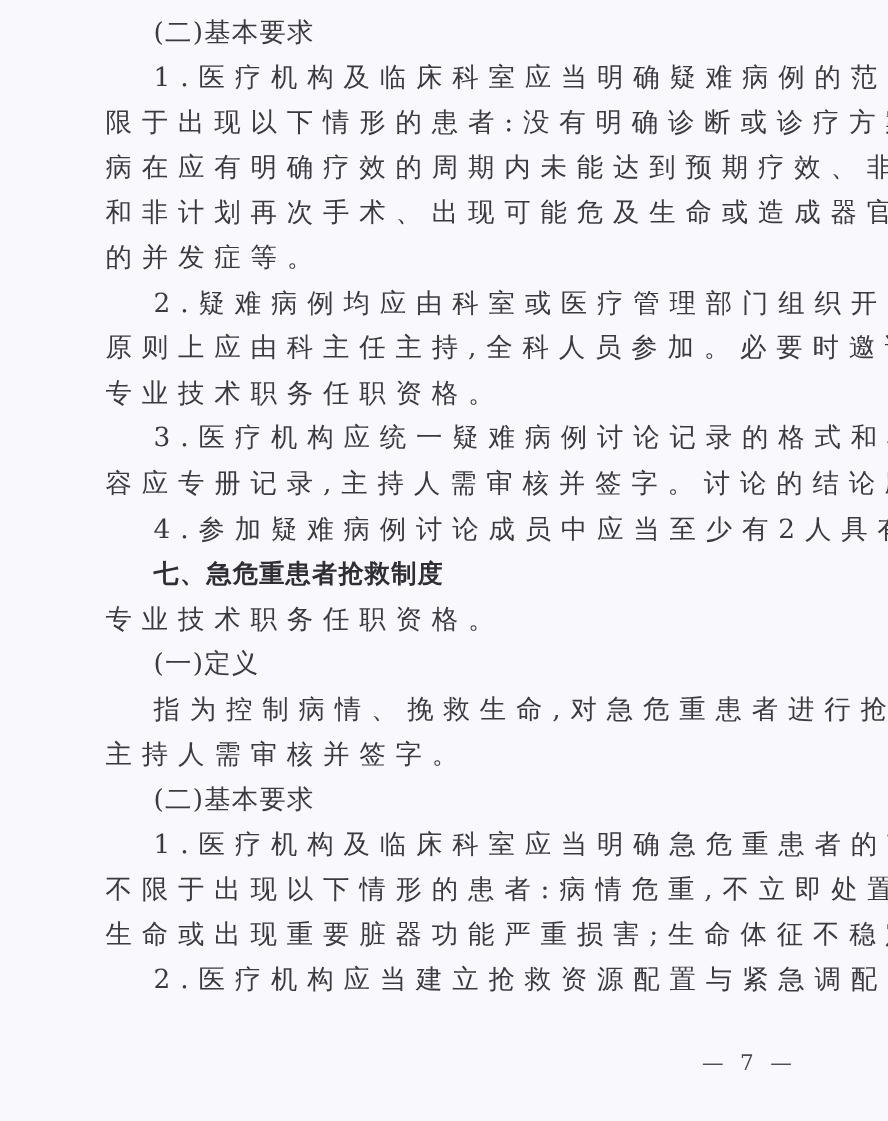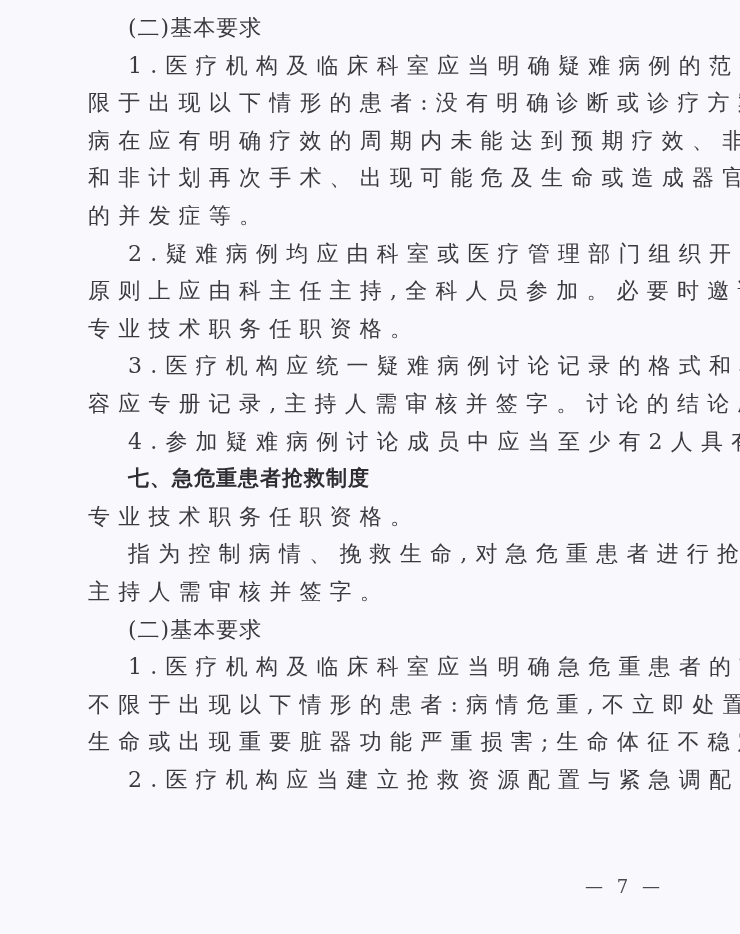--- a/index.html
+++ b/index.html
@@ -63,20 +63,21 @@
   <div class="line">和非计划再次手术、出现可能危及生命或造成器官功能严重损害</div>
   <div class="line">的并发症等。</div>
   <div class="line indent">2.疑难病例均应由科室或医疗管理部门组织开展讨论。讨论</div>
   <div class="line">原则上应由科主任主持,全科人员参加。必要时邀请相关科室人</div>
   <div class="line">专业技术职务任职资格。</div>
   <div class="line indent">3.医疗机构应统一疑难病例讨论记录的格式和模板。讨论内</div>
   <div class="line">容应专册记录,主持人需审核并签字。讨论的结论应当记入病历。</div>
   <div class="line indent">4.参加疑难病例讨论成员中应当至少有2人具有主治及以上</div>
   <div class="line indent section-heading">七、急危重患者抢救制度</div>
   <div class="line">专业技术职务任职资格。</div>
+  <div class="line indent sub-heading">(一)定义</div>
   <div class="line indent">指为控制病情、挽救生命,对急危重患者进行抢救并对抢救流</div>
   <div class="line">主持人需审核并签字。</div>
   <div class="line indent sub-heading">(二)基本要求</div>
   <div class="line indent">1.医疗机构及临床科室应当明确急危重患者的范围,包括但</div>
   <div class="line">不限于出现以下情形的患者:病情危重,不立即处置可能存在危及</div>
   <div class="line">生命或出现重要脏器功能严重损害;生命体征不稳定并有恶化倾</div>
   <div class="line indent">2.医疗机构应当建立抢救资源配置与紧急调配的机制,确保</div>
 </div>
 
 <div class="page-number">— 7 —</div>

